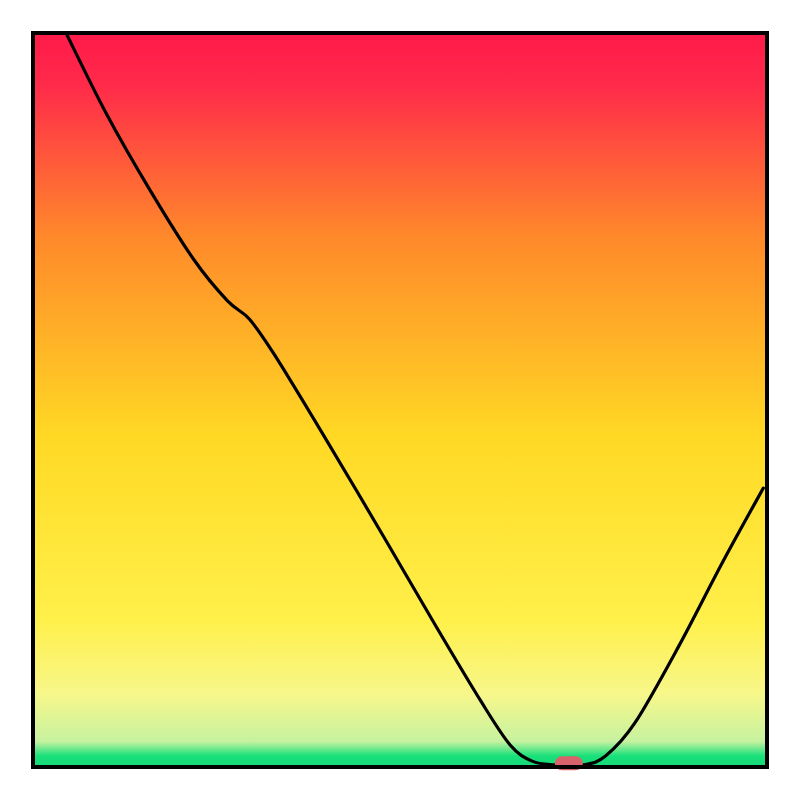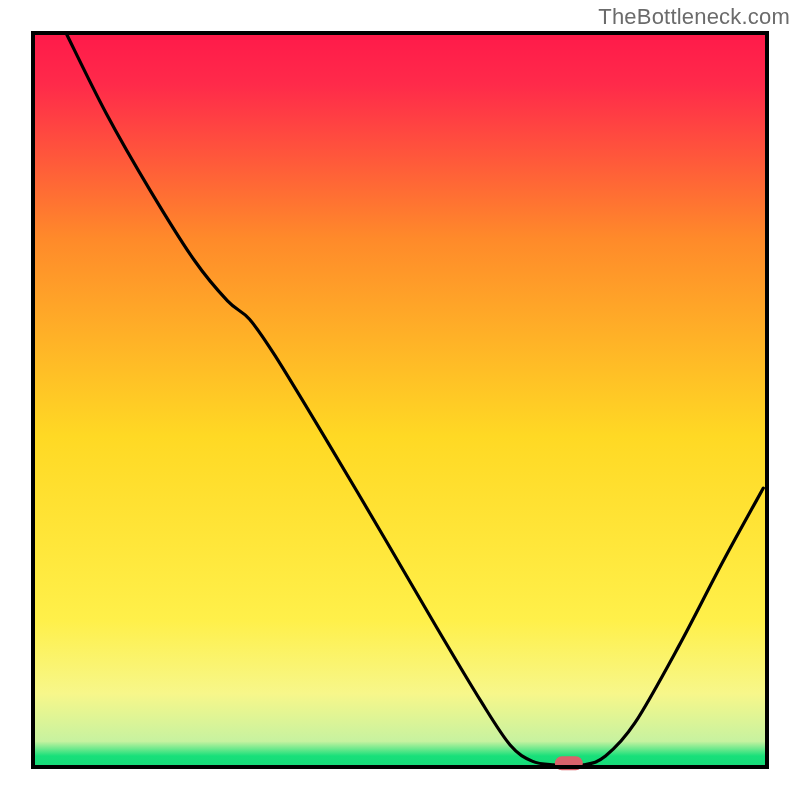--- a/index.html
+++ b/index.html
@@ -26,21 +26,20 @@
   }
   svg {
     display: block;
   }
 </style>
 </head>
 <body>
 
 <div class="container">
 
-  <div class="watermark">TheBottleneck.com</div>
 
   <svg width="800" height="800" viewBox="0 0 800 800">
 
     <defs>
       <linearGradient id="bg-grad" x1="0" y1="0" x2="0" y2="1">
         <stop offset="0.00" stop-color="#ff1a4a"></stop>
         <stop offset="0.07" stop-color="#ff2a4a"></stop>
         <stop offset="0.28" stop-color="#ff8a2a"></stop>
         <stop offset="0.55" stop-color="#ffd924"></stop>
         <stop offset="0.80" stop-color="#fff04a"></stop>

